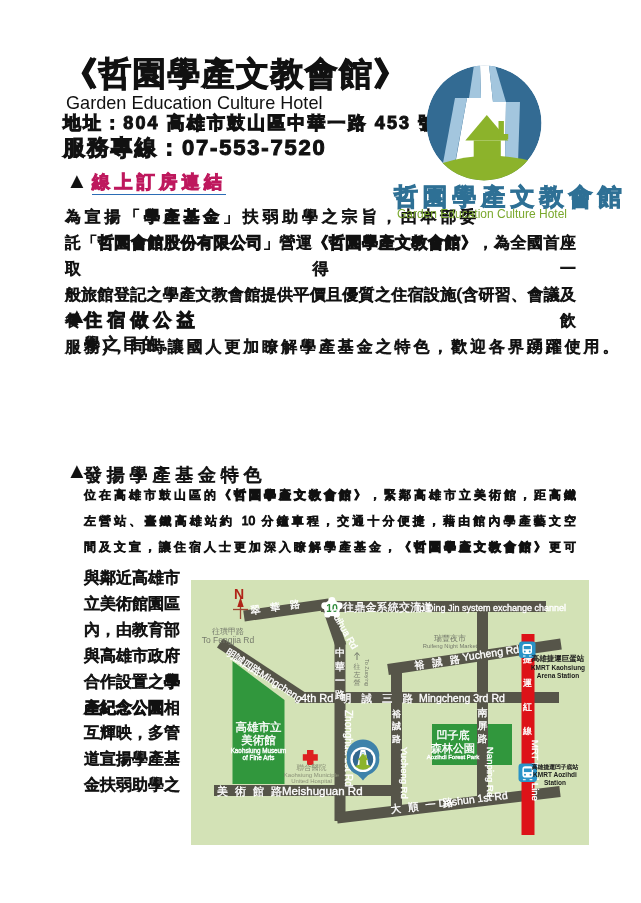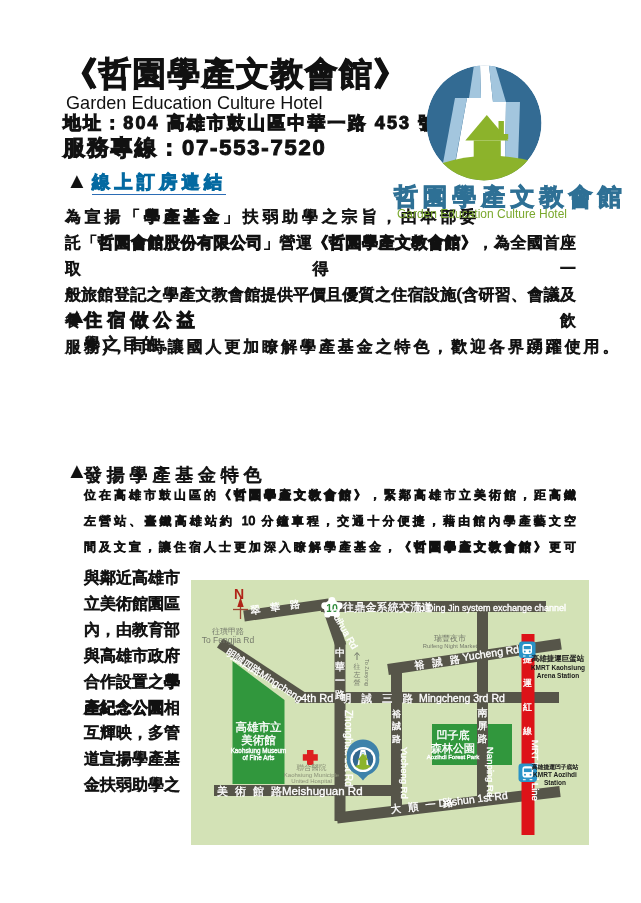--- a/index.html
+++ b/index.html
@@ -14,21 +14,21 @@
 <div class="abs tx" style="left:64px;top:57px;font-size:33px;font-weight:bold;line-height:34px;letter-spacing:1.4px;white-space:nowrap;">《哲園學產文教會館》</div>
 
 <div class="abs" style="left:66px;top:93px;font-size:18.1px;line-height:20px;white-space:nowrap;">Garden Education Culture Hotel</div>
 
 <div class="abs tx" style="left:63px;top:112px;font-size:18px;font-weight:bold;line-height:22px;letter-spacing:2.1px;white-space:nowrap;">地址：804 高雄市鼓山區中華一路 453 號</div>
 
 <div class="abs tx" style="left:63px;top:137px;font-size:22px;font-weight:bold;line-height:22px;letter-spacing:1.8px;white-space:nowrap;">服務專線：07-553-7520</div>
 
 <div class="abs" style="left:66px;top:171px;font-size:22px;line-height:20px;color:#111;">▲</div>
 
-<div class="abs tx" style="left:92px;top:172px;font-size:18px;font-weight:bold;line-height:20px;letter-spacing:4.4px;color:#0369a1;border-bottom:1.5px solid #2b6cb5;white-space:nowrap;padding-bottom:2px;">線上訂房連結</div>
+<div class="abs tx" style="left:92px;top:172px;font-size:18px;font-weight:bold;line-height:20px;letter-spacing:4.4px;color:#be185d;border-bottom:1.5px solid #2b6cb5;white-space:nowrap;padding-bottom:2px;">線上訂房連結</div>
 
 <div class="abs tx" style="left:65px;top:204px;width:511px;font-size:16px;line-height:25.9px;">
     <div style="letter-spacing:3.75px;white-space:nowrap;">為宣揚「<b>學產基金</b>」扶弱助學之宗旨，由本部委</div>
     <div class="j">託「<b>哲園會館股份有限公司</b>」營運《<b>哲園學產文教會館</b>》，為全國首座取得一<br>般旅館登記之學產文教會館提供平價且優質之住宿設施(含研習、會議及餐飲</div>
     <div style="letter-spacing:2.9px;white-space:nowrap;">服務)，同時讓國人更加瞭解學產基金之特色，歡迎各界踴躍使用。</div>
   </div>
 
 <div class="abs" style="left:66px;top:306px;font-size:22px;line-height:20px;color:#111;">▲</div>
 
 <div class="abs tx" style="left:84px;top:309px;font-size:18px;font-weight:bold;line-height:22px;letter-spacing:5.2px;white-space:nowrap;">住宿做公益</div>

